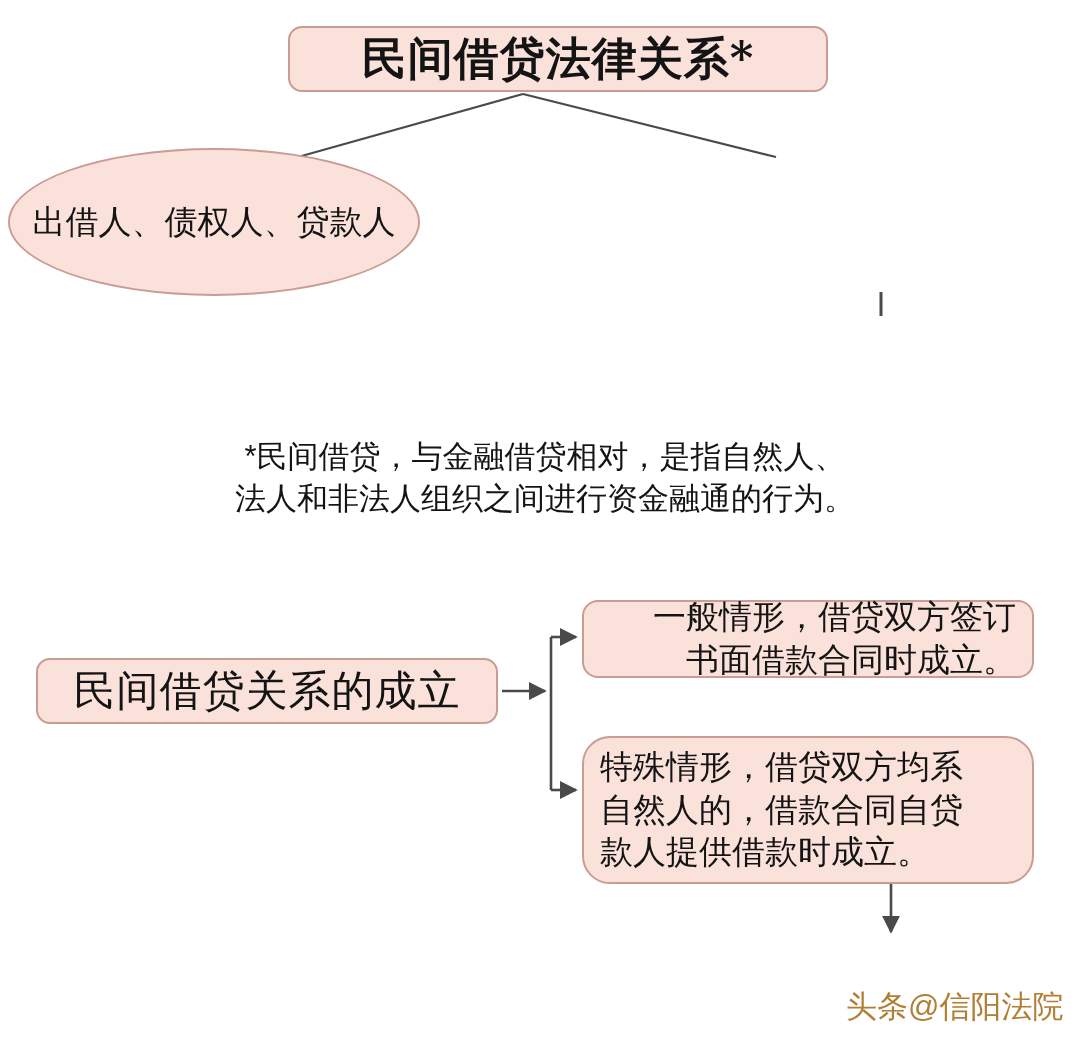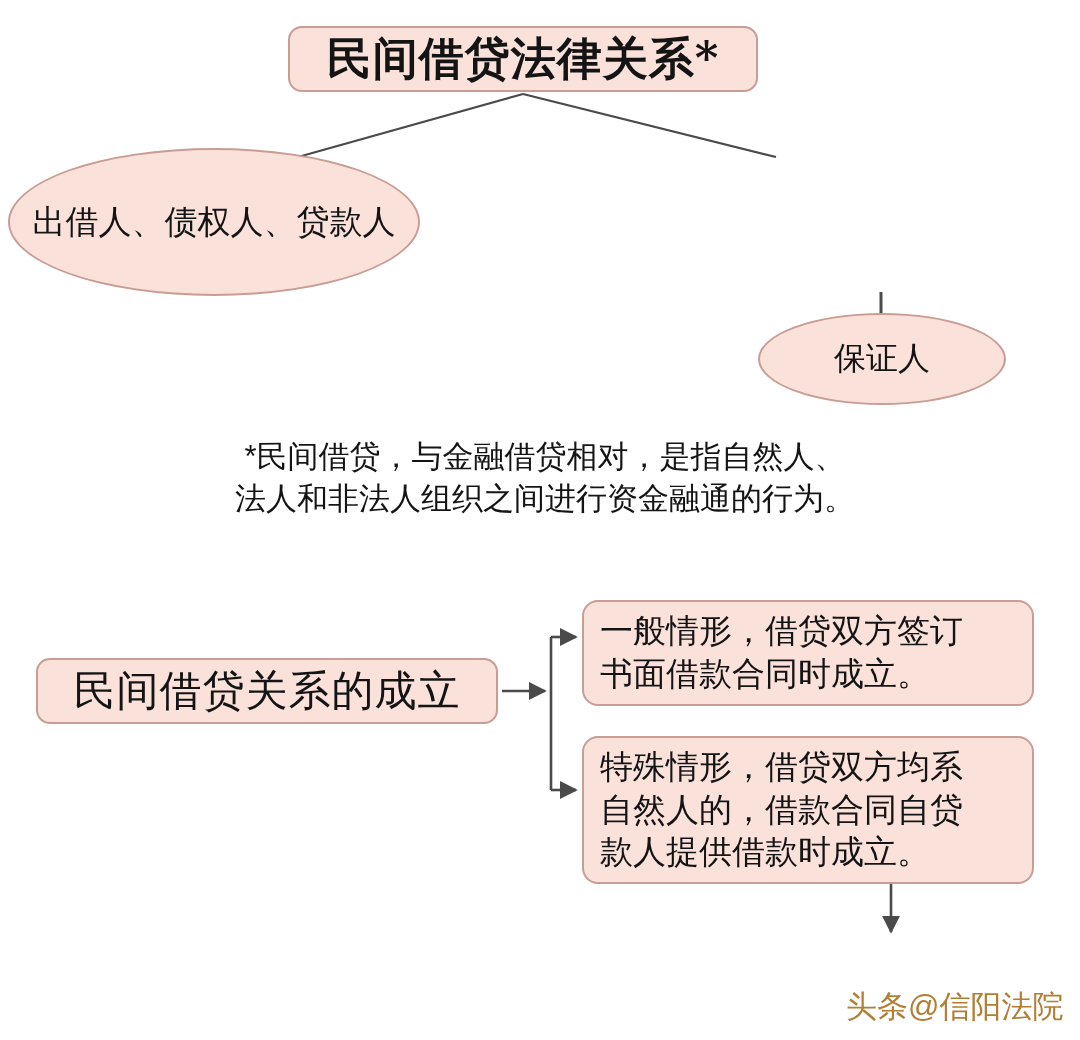--- a/index.html
+++ b/index.html
@@ -47,21 +47,21 @@
   .ellipse {
     border-radius: 50%;
   }
   .rrect {
     border-radius: 16px;
   }
   
   #title-box {
     left: 288px;
     top: 26px;
-    width: 470px;
+    width: 540px;
     height: 66px;
     border-radius: 14px;
     font-size: 45px;
     font-weight: bold;
     letter-spacing: 1px;
     font-family: "DejaVu Serif", "Liberation Serif", serif;
   }
   #lender-ellipse {
     left: 8px;
     top: 148px;
@@ -99,27 +99,29 @@
     font-size: 33px;
     text-align: left;
     justify-content: flex-start;
     padding: 10px 16px;
     line-height: 1.3;
   }
   #case-general {
     left: 582px;
     top: 600px;
     width: 452px;
-    height: 106px;
+    height: 78px;
+    text-align: right;
   }
   #case-special {
     left: 582px;
     top: 736px;
     width: 452px;
     height: 148px;
+    border-radius: 28px;
   }
   #dispute-ellipse {
     left: 768px;
     top: 934px;
     width: 254px;
     height: 94px;
     font-size: 31px;
   }
   .node-text {
     display: block;
@@ -187,23 +189,20 @@
 
   <div class="node rrect" id="title-box">
     <span class="node-text">民间借贷法律关系*</span>
   </div>
 
   <div class="node ellipse" id="lender-ellipse">
     <span class="node-text">出借人、债权人、贷款人</span>
   </div>
 
 
-  <div class="node ellipse" id="guarantor-ellipse">
-    <span class="node-text">保证人</span>
-  </div>
 
   <div id="footnote">*民间借贷，与金融借贷相对，是指自然人、
   法人和非法人组织之间进行资金融通的行为。</div>
 
   <div class="node rrect" id="formation-label">
     <span class="node-text">民间借贷关系的成立</span>
   </div>
 
   <div class="node case-box" id="case-general">
     <span class="node-text">一般情形，借贷双方签订

